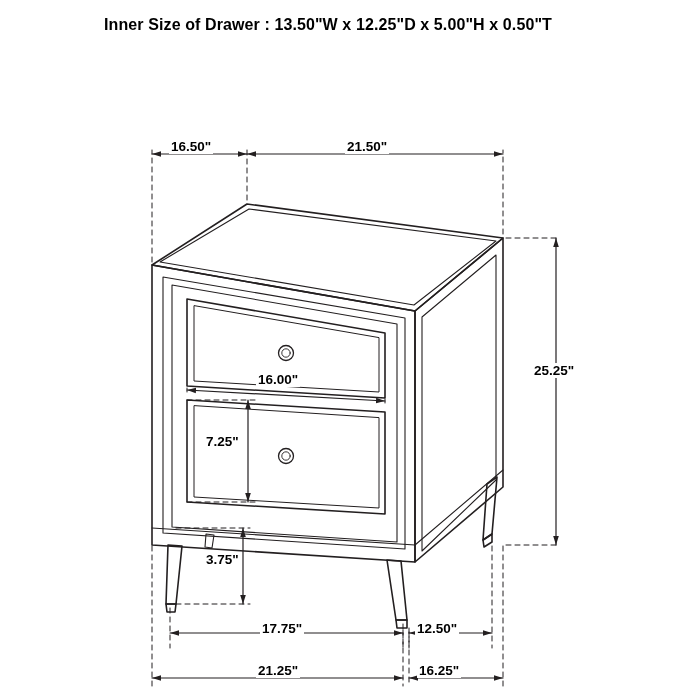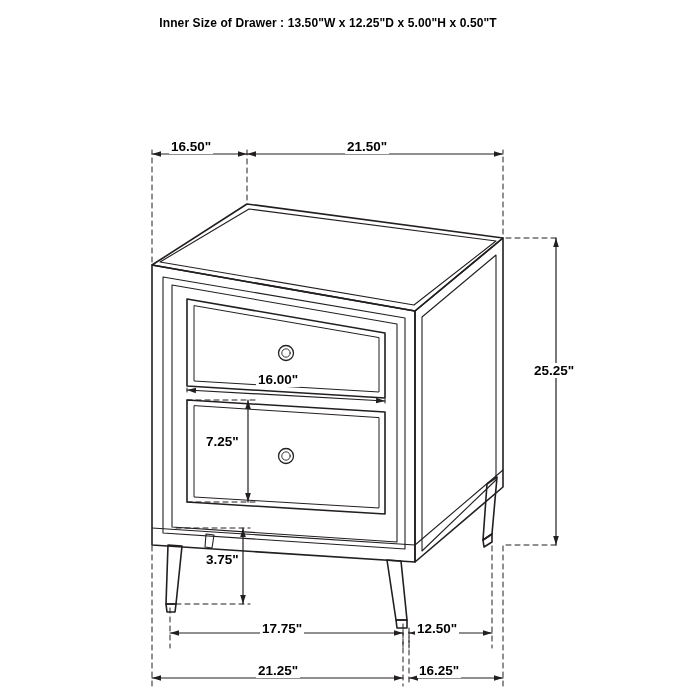--- a/index.html
+++ b/index.html
@@ -19,21 +19,21 @@
     position: relative;
     width: 700px;
     height: 700px;
   }
   #title {
     position: absolute;
     top: 16px;
     left: 0;
     width: 656px;
     text-align: center;
-    font-size: 12px;
+    font-size: 16px;
     font-weight: bold;
     letter-spacing: 0.1px;
   }
   svg#drawing {
     position: absolute;
     top: 0;
     left: 0;
     width: 700px;
     height: 700px;
   }

